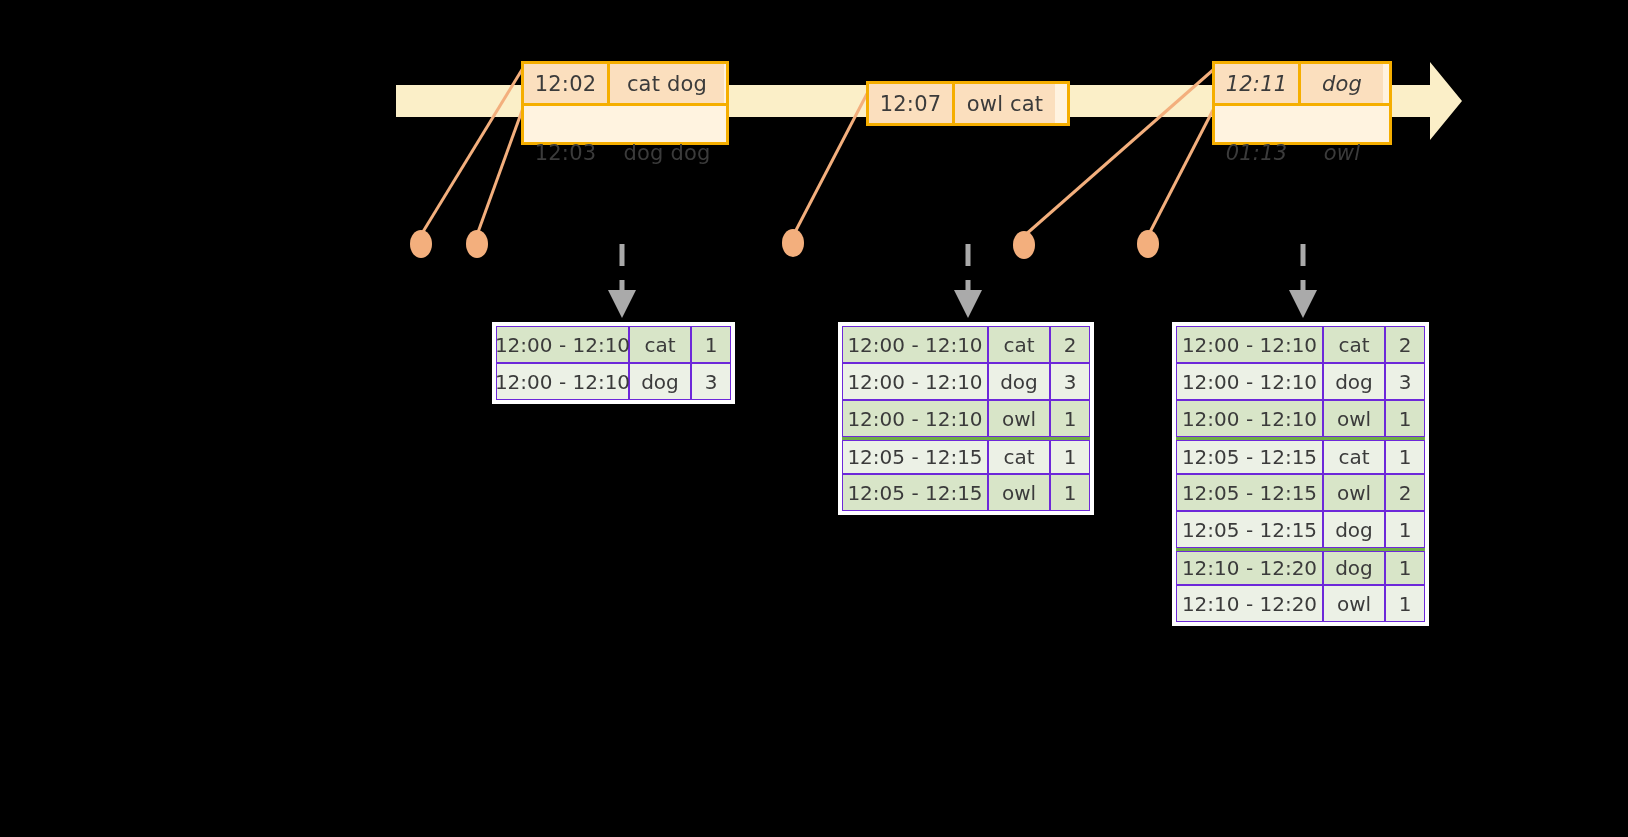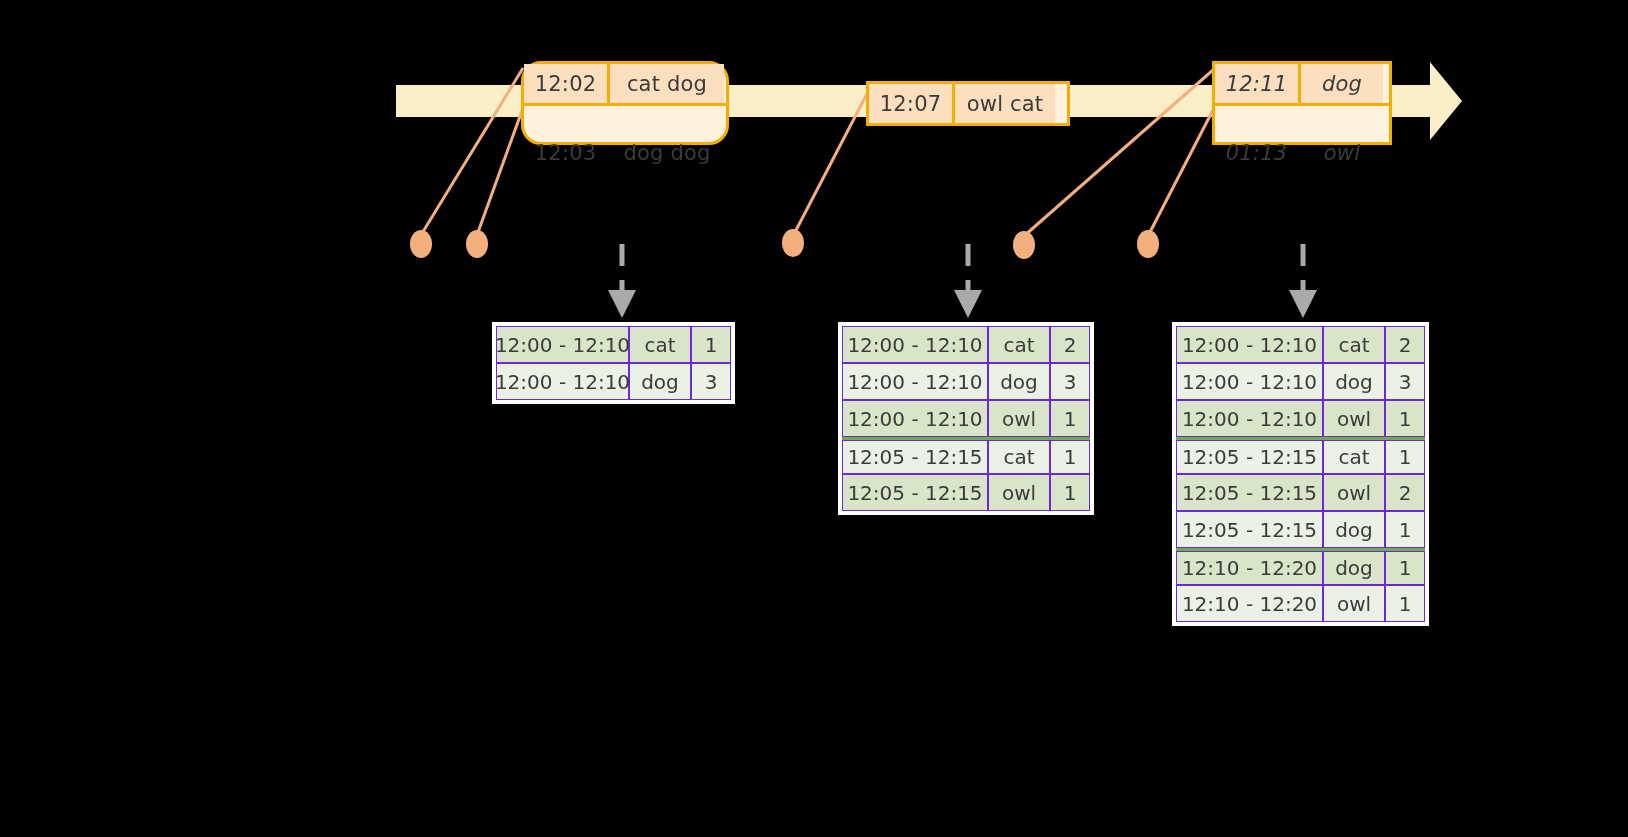--- a/index.html
+++ b/index.html
@@ -140,21 +140,21 @@
         <line x1="968" y1="244" x2="968" y2="290" stroke-dasharray="22 14"></line>
         <path d="M 954 290 L 982 290 L 968 318 Z" stroke="none"></path>
       </g>
       <g>
         <line x1="1303" y1="244" x2="1303" y2="290" stroke-dasharray="22 14"></line>
         <path d="M 1289 290 L 1317 290 L 1303 318 Z" stroke="none"></path>
       </g>
     </g>
   </svg>
 
-  <div class="event-group" style="left:521px; top:61px; width:208px;border-radius:20px;">
+  <div class="event-group" style="left:521px; top:61px; width:208px;">
     <div class="event-row shade-a">
       <div class="ev-cell ev-time">12:02</div>
       <div class="ev-cell ev-payload">cat dog</div>
     </div>
     <div class="event-row shade-b">
       <div class="ev-cell ev-time">12:03</div>
       <div class="ev-cell ev-payload">dog dog</div>
     </div>
   </div>
 

